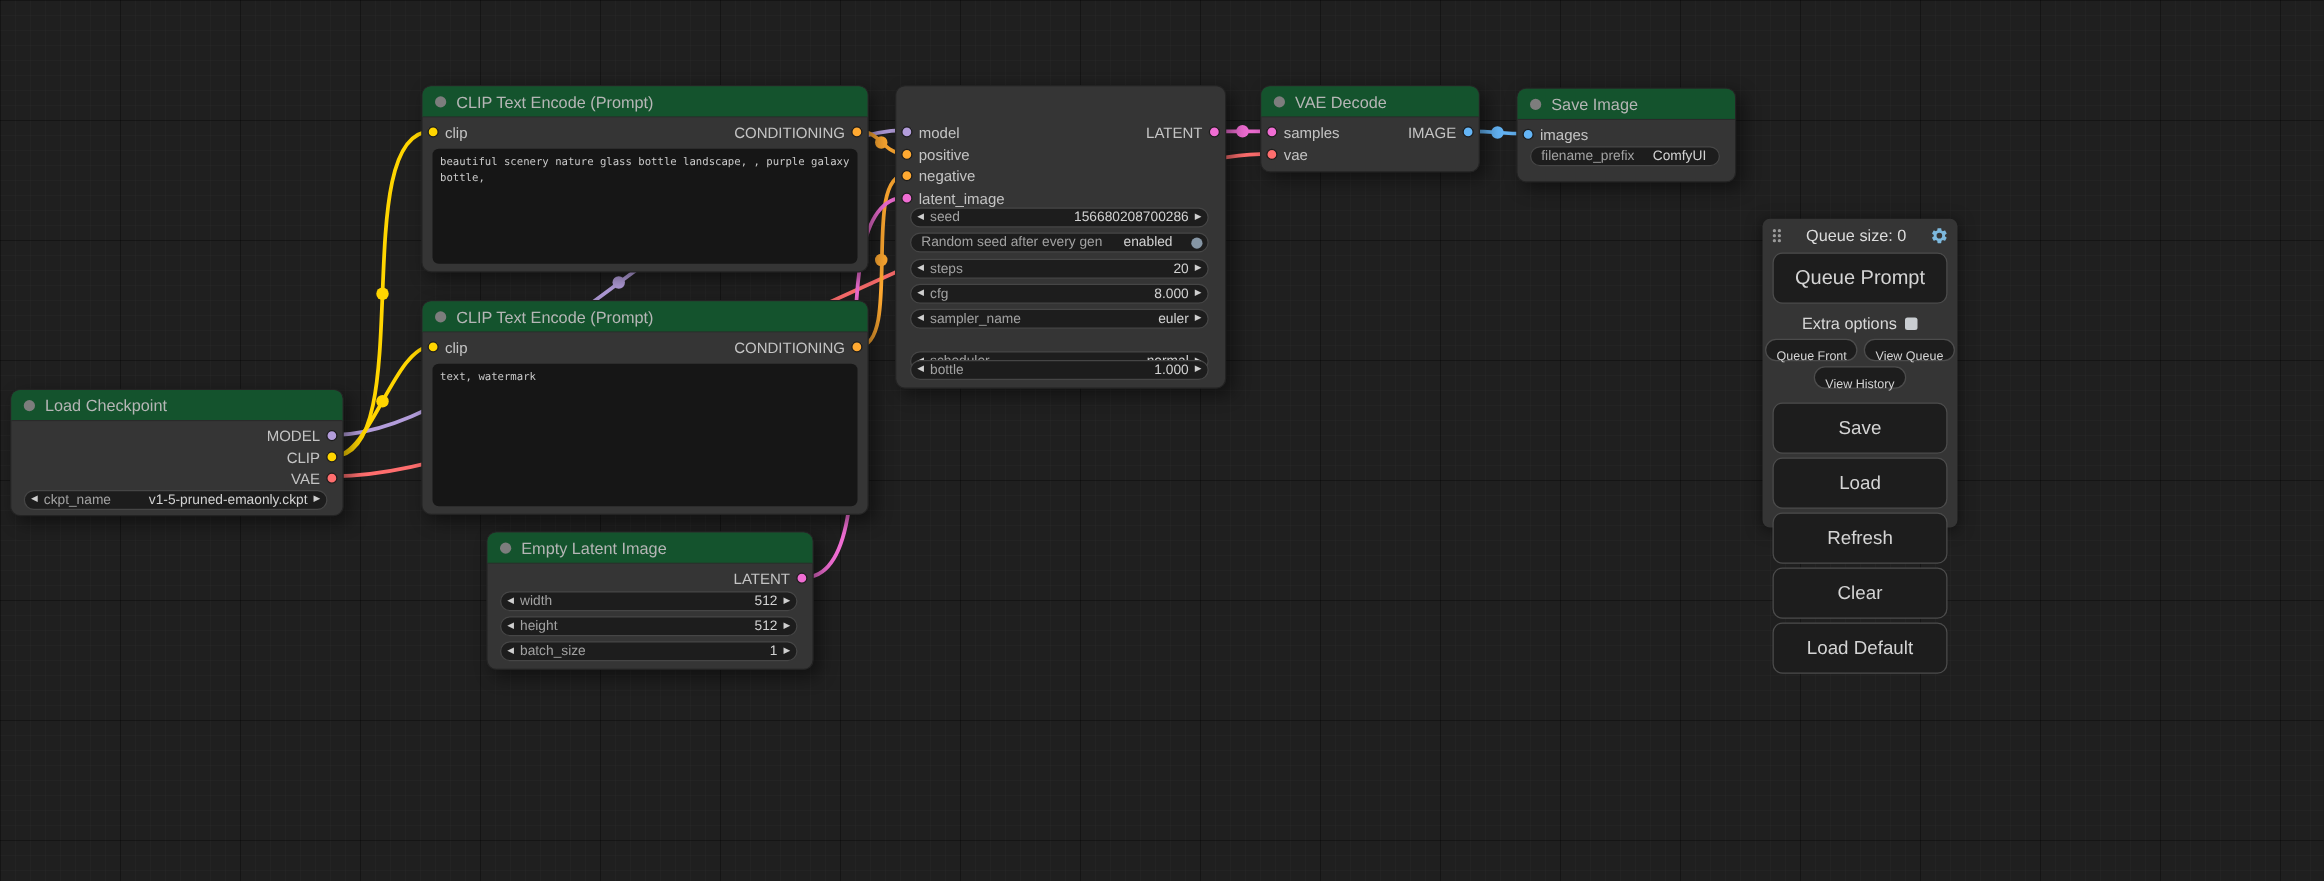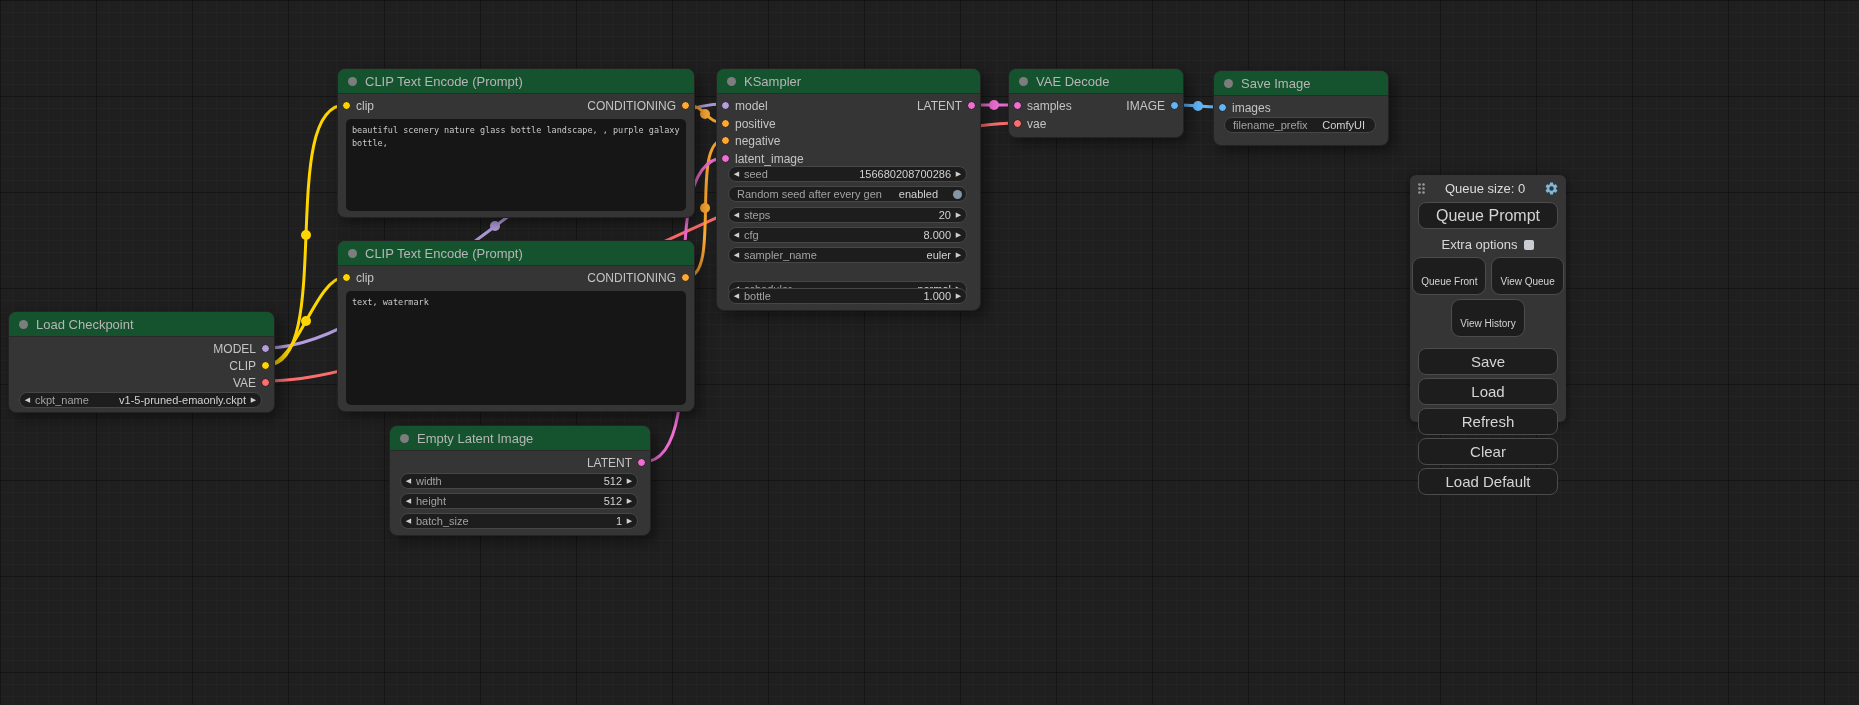--- a/index.html
+++ b/index.html
@@ -54,27 +54,27 @@
   #n-ks{left:716px;top:68px;width:265px;height:243px}
   #n-vd{left:1008px;top:68px;width:176px;height:70px}
   #n-si{left:1213px;top:70px;width:176px;height:76px}
   
   .menu{position:absolute;z-index:3;left:1410px;top:175px;width:156px;height:247px;
         background:#353535;border-radius:6px;box-shadow:0 2px 12px rgba(0,0,0,.5);color:#d8d8d8}
   .menu-header{height:26px;display:flex;align-items:center;padding:0 7px}
   .menu-header .qsize{flex:1;text-align:center;font-size:13px;color:#dcdcdc}
   .btn{display:block;background:#1d1d1d;border:1px solid #4c4c4c;color:#d4d4d4;
         border-radius:8px;cursor:pointer;font-family:"Liberation Sans",sans-serif}
-  .btn-lg{width:calc(100% - 16px);margin:3px 8px 0;height:27px;font-size:15px}
+  .btn-lg{width:calc(100% - 16px);margin:3px 8px 0;height:41px;font-size:15px}
   #btn-queue{font-size:16px;margin-top:1px}
   .extra-row{margin-top:8px;text-align:center;font-size:13px;color:#d8d8d8;height:16px;line-height:16px}
   .checkbox{display:inline-block;width:10px;height:10px;background:#c9cdd1;border-radius:2px;
         vertical-align:-1px;margin-left:7px;cursor:pointer}
   .small-row{margin-top:4px;display:flex;justify-content:center;gap:5px}
-  .btn-sm{display:inline-block;font-size:10px;padding:18px 8px;border-radius:9px;height:17px;line-height:11px}
+  .btn-sm{display:inline-block;font-size:10px;padding:8px 8px;border-radius:9px;height:17px;line-height:11px}
   .gap{height:8px}
 </style>
 </head>
 <body>
 
 <div id="canvas">
 
   <svg class="wires" width="1859" height="705">
     <path class="w-model" d="M267,348 C396,348 595,104 724,104"></path>
     <path class="w-clip" d="M267,365 C335,365 277,105 345,105"></path>
@@ -176,24 +176,20 @@
     </div>
     <div class="widget" style="top:87px">
       <span class="arrow">◀</span>
       <span class="wlabel">batch_size</span>
       <span class="wvalue">1</span>
       <span class="arrow">▶</span>
     </div>
   </div>
 
   <div class="node" id="n-ks">
-    <div class="node-title">
-      <span class="title-dot"></span>
-      <span class="title-text">KSampler</span>
-    </div>
     <div class="slot in" style="top:28px">
       <span class="dot pc-model"></span>
       <span class="lbl">model</span>
     </div>
     <div class="slot out" style="top:28px">
       <span class="lbl">LATENT</span>
       <span class="dot pc-latent"></span>
     </div>
     <div class="slot in" style="top:46px">
       <span class="dot pc-cond"></span>

